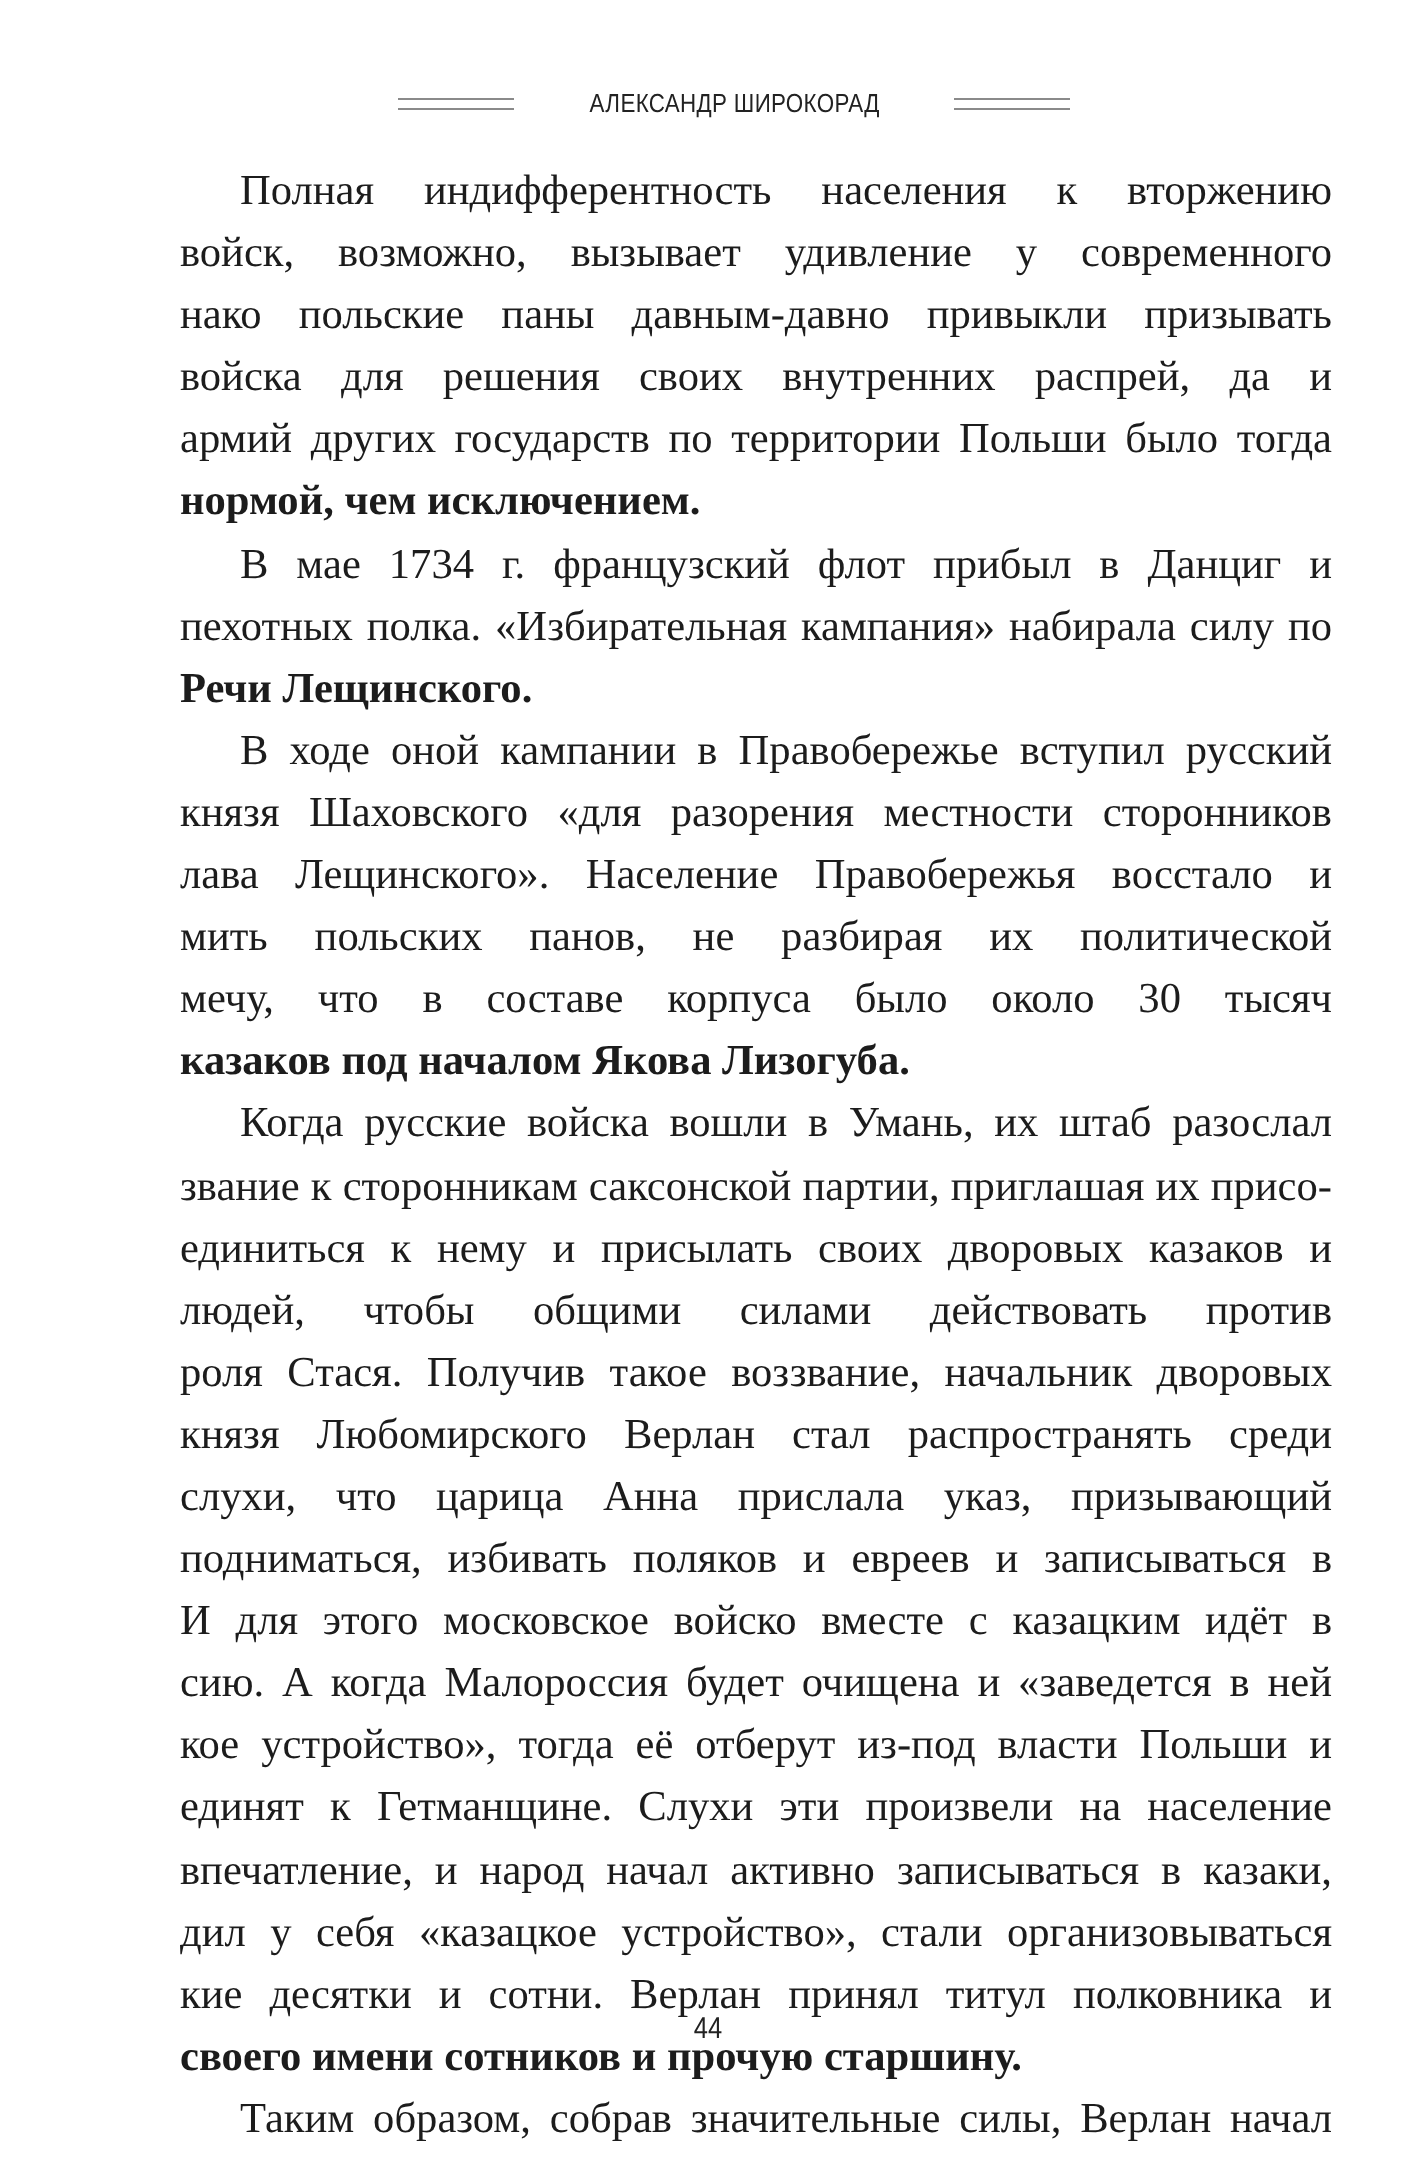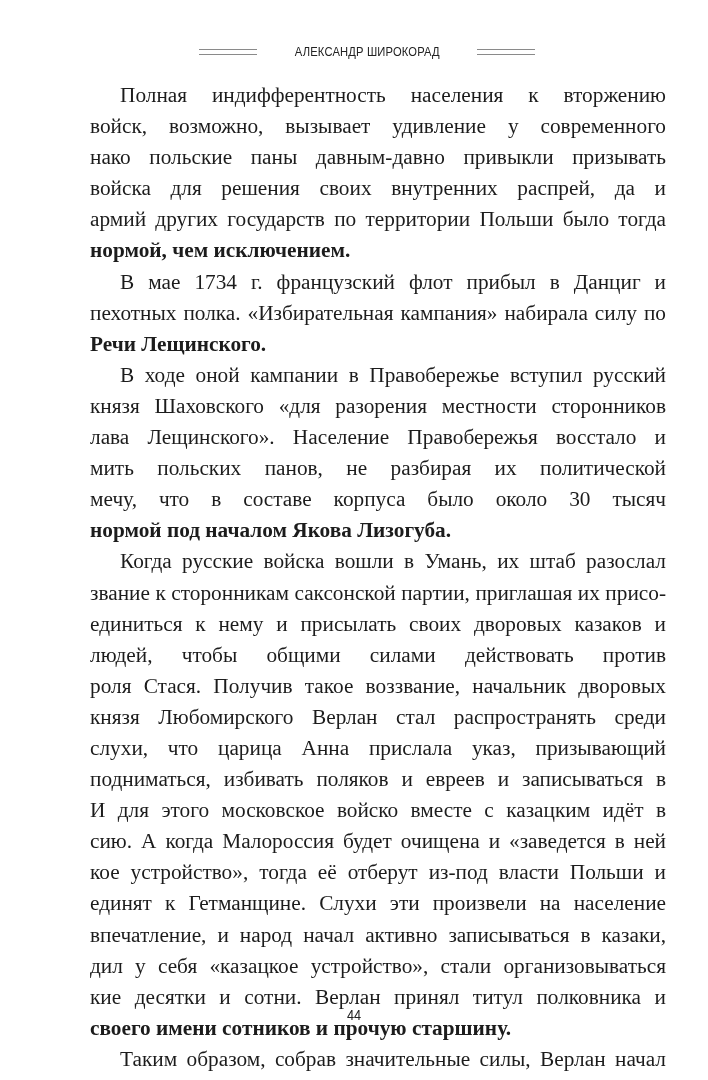--- a/index.html
+++ b/index.html
@@ -96,21 +96,21 @@
       <span class="line indent" style="white-space: normal; text-align-last: justify;">В мае 1734 г. французский флот прибыл в Данциг и высадил три</span>
       <span class="line" style="white-space: normal; text-align-last: justify;">пехотных полка. «Избирательная кампания» набирала силу по всей</span>
       <span class="line last">Речи Лещинского.</span>
     </div>
     <div>
       <span class="line indent" style="white-space: normal; text-align-last: justify;">В ходе оной кампании в Правобережье вступил русский корпус</span>
       <span class="line" style="white-space: normal; text-align-last: justify;">князя Шаховского «для разорения местности сторонников Станис-</span>
       <span class="line" style="white-space: normal; text-align-last: justify;">лава Лещинского». Население Правобережья восстало и начало гро-</span>
       <span class="line" style="white-space: normal; text-align-last: justify;">мить польских панов, не разбирая их политической ориентации. За-</span>
       <span class="line" style="white-space: normal; text-align-last: justify;">мечу, что в составе корпуса было около 30 тысяч малороссийских</span>
-      <span class="line last">нормой под началом Якова Лизогуба.</span>
+      <span class="line last">казаков под началом Якова Лизогуба.</span>
     </div>
     <div>
       <span class="line indent" style="white-space: normal; text-align-last: justify;">Когда русские войска вошли в Умань, их штаб разослал воз-</span>
       <span class="line" style="white-space: normal; text-align-last: justify;">звание к сторонникам саксонской партии, приглашая их присо-</span>
       <span class="line" style="white-space: normal; text-align-last: justify;">единиться к нему и присылать своих дворовых казаков и других</span>
       <span class="line" style="white-space: normal; text-align-last: justify;">людей, чтобы общими силами действовать против сторонников ко-</span>
       <span class="line" style="white-space: normal; text-align-last: justify;">роля Стася. Получив такое воззвание, начальник дворовых казаков</span>
       <span class="line" style="white-space: normal; text-align-last: justify;">князя Любомирского Верлан стал распространять среди населения</span>
       <span class="line" style="white-space: normal; text-align-last: justify;">слухи, что царица Анна прислала указ, призывающий население</span>
       <span class="line" style="white-space: normal; text-align-last: justify;">подниматься, избивать поляков и евреев и записываться в казаки.</span>

